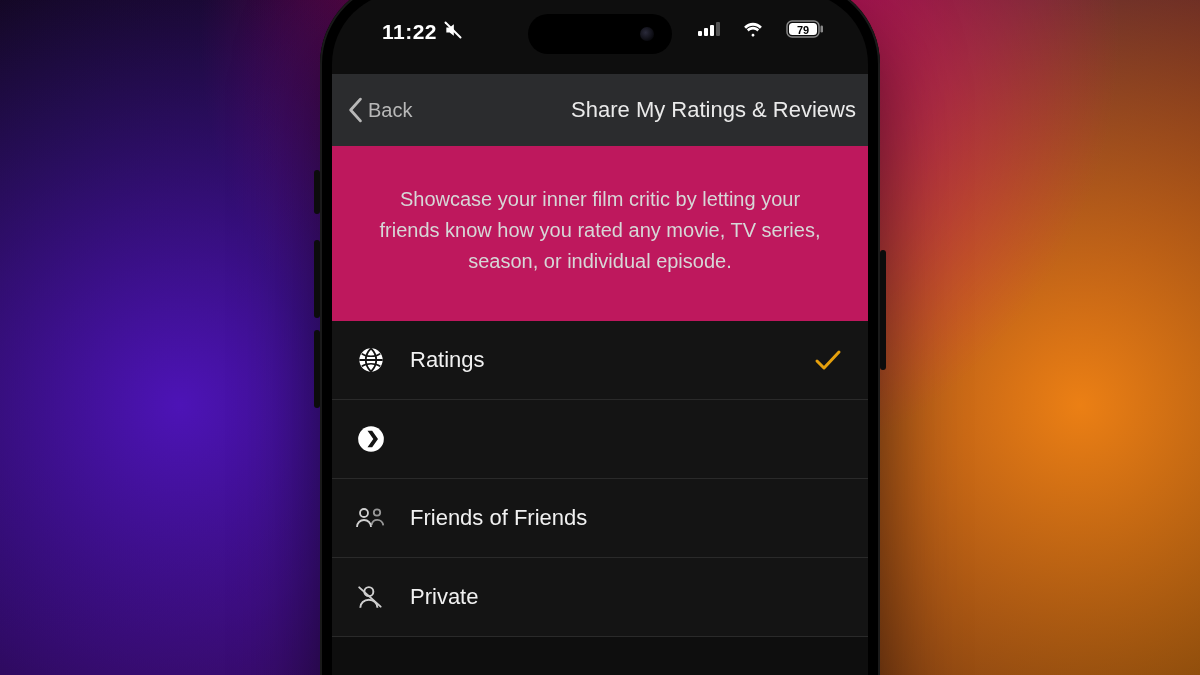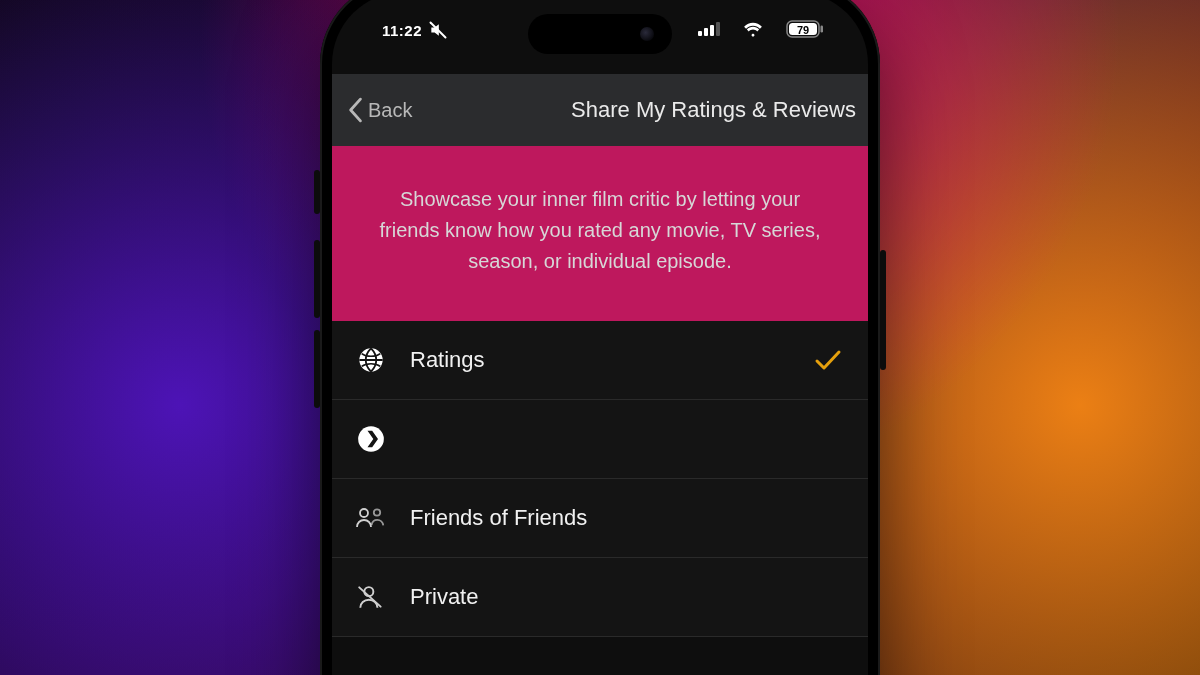--- a/index.html
+++ b/index.html
@@ -71,24 +71,24 @@
     height: 68px;
     position: relative;
     z-index: 5;
     color: #fff;
     font-weight: 600;
   }
   .statusbar .time {
     position: absolute;
     left: 50px;
     top: 28px;
-    font-size: 15px;
+    font-size: 21px;
     letter-spacing: 0.5px;
     display:flex;
-    align-items:center;
+    align-items:flex-start;
     gap:6px;
   }
   .statusbar .right {
     position: absolute;
     right: 44px;
     top: 28px;
     display: flex;
     align-items: center;
     gap: 22px;
   }

